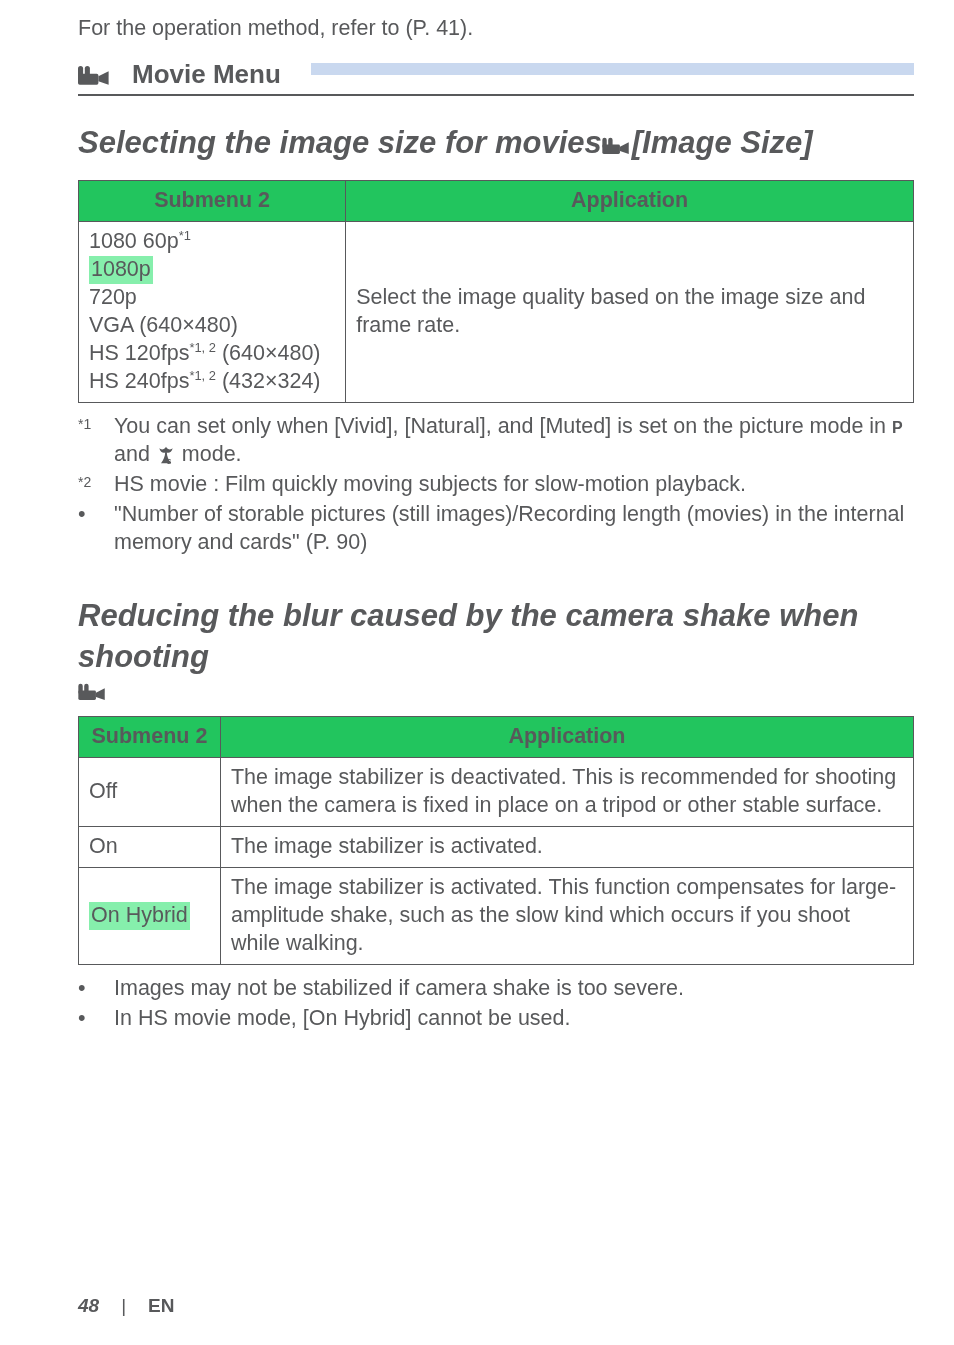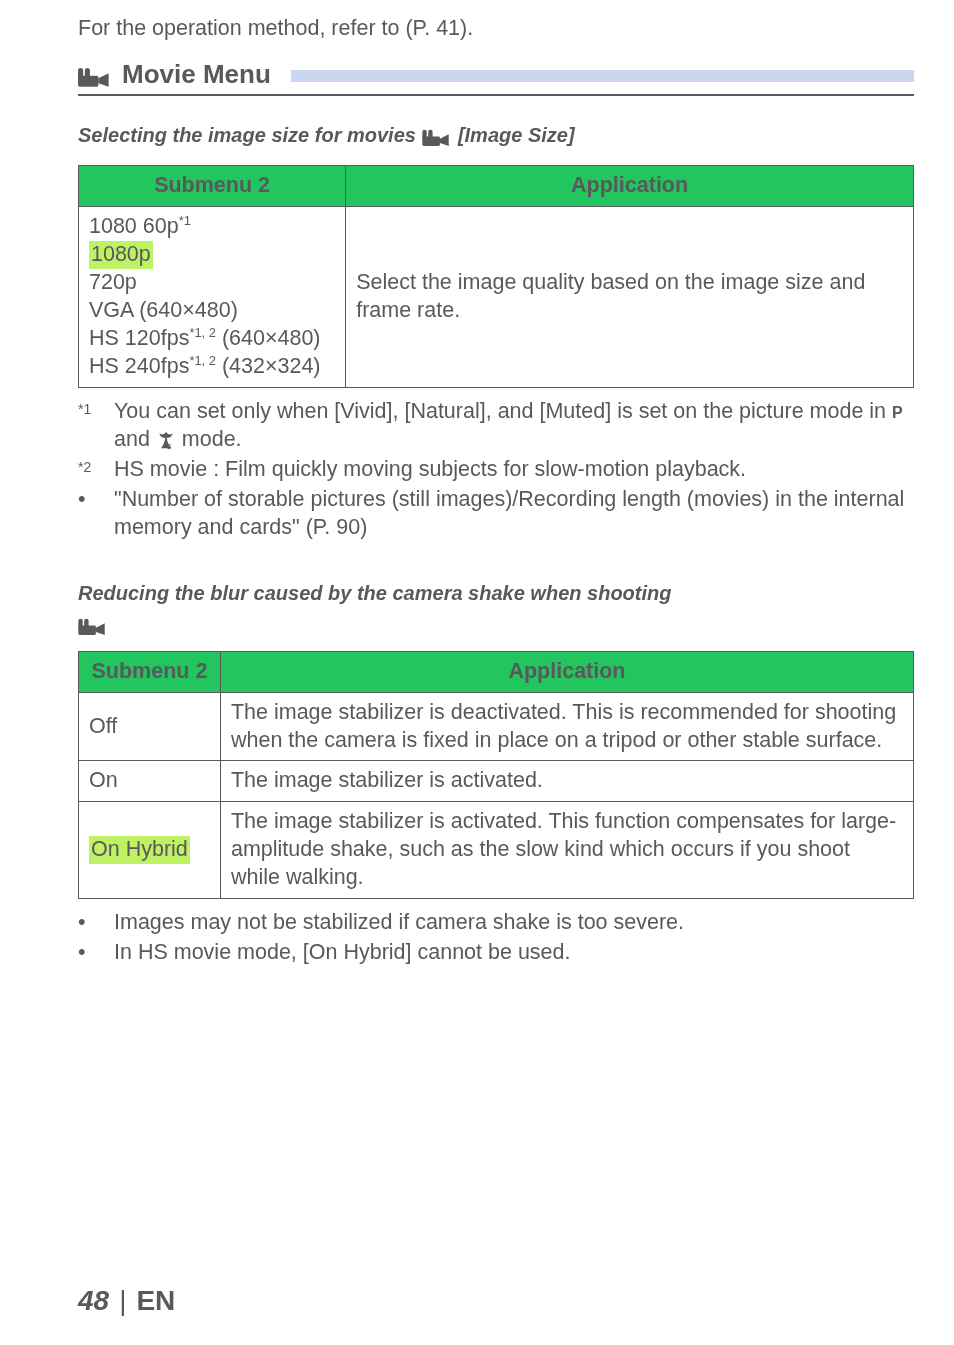--- a/index.html
+++ b/index.html
@@ -18,51 +18,51 @@
       display: flex;
       flex-direction: column;
     }
     .intro-line {
       font-size: 21.5px;
       line-height: 1.3;
       margin: 0 0 16px 0;
     }
     .section-header {
       display: flex;
-      align-items: center;
-      gap: 10px;
+      align-items: flex-start;
+      gap: 20px;
       border-bottom: 2px solid #58595b;
       padding-bottom: 4px;
       margin-bottom: 26px;
     }
     .section-header .movie-icon {
       flex: 0 0 auto;
     }
     .section-header .title {
       font-size: 26px;
       font-weight: bold;
       color: #58595b;
     }
     .section-header .accent {
       flex: 1;
       height: 12px;
       background: #c9d8ef;
       margin-left: 10px;
       margin-top: 4px;
     }
     .subheading {
-      font-size: 20px;
+      font-size: 31px;
       font-weight: bold;
       font-style: italic;
       color: #58595b;
       margin: 0 0 16px 0;
       display: flex;
       align-items: center;
       flex-wrap: wrap;
-      gap: 6px;
+      gap: 0;
       line-height: 1.35;
     }
     table {
       width: 100%;
       border-collapse: collapse;
       margin-bottom: 10px;
     }
     th, td {
       border: 1px solid #58595b;
       padding: 6px 10px;
@@ -72,21 +72,21 @@
       text-align: left;
     }
     th {
       background: #22c55e;
       font-weight: bold;
       text-align: center;
     }
     .col-sub1 { width: 32%; }
     .col-sub2 { width: 17%; }
     .hl {
-      background: #bef264;
+      background: #86efac;
       display: inline-block;
       padding: 0 2px;
     }
     .sup {
       font-size: 0.6em;
       vertical-align: super;
     }
     .footnotes {
       font-size: 21.5px;
       line-height: 1.3;
@@ -108,22 +108,22 @@
     .glyph-inline {
       display: inline-block;
       vertical-align: middle;
     }
     .pagefoot {
       position: absolute;
       left: 78px;
       bottom: 28px;
       display: flex;
       align-items: baseline;
-      gap: 8px;
-      font-size: 28px;
+      gap: 20px;
+      font-size: 19px;
     }
     .pagefoot .num {
       font-weight: bold;
       font-style: italic;
     }
     .pagefoot .sep {
       font-weight: normal;
       font-style: normal;
       padding: 0 2px;
       color: #58595b;

